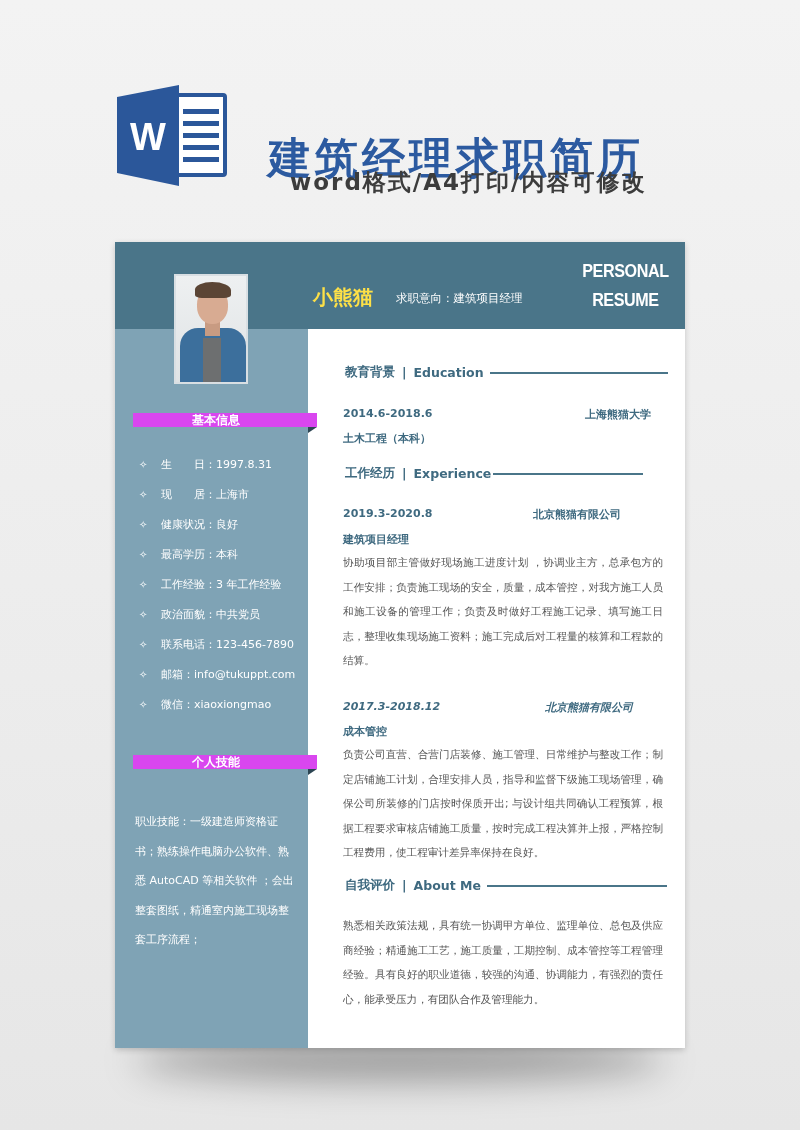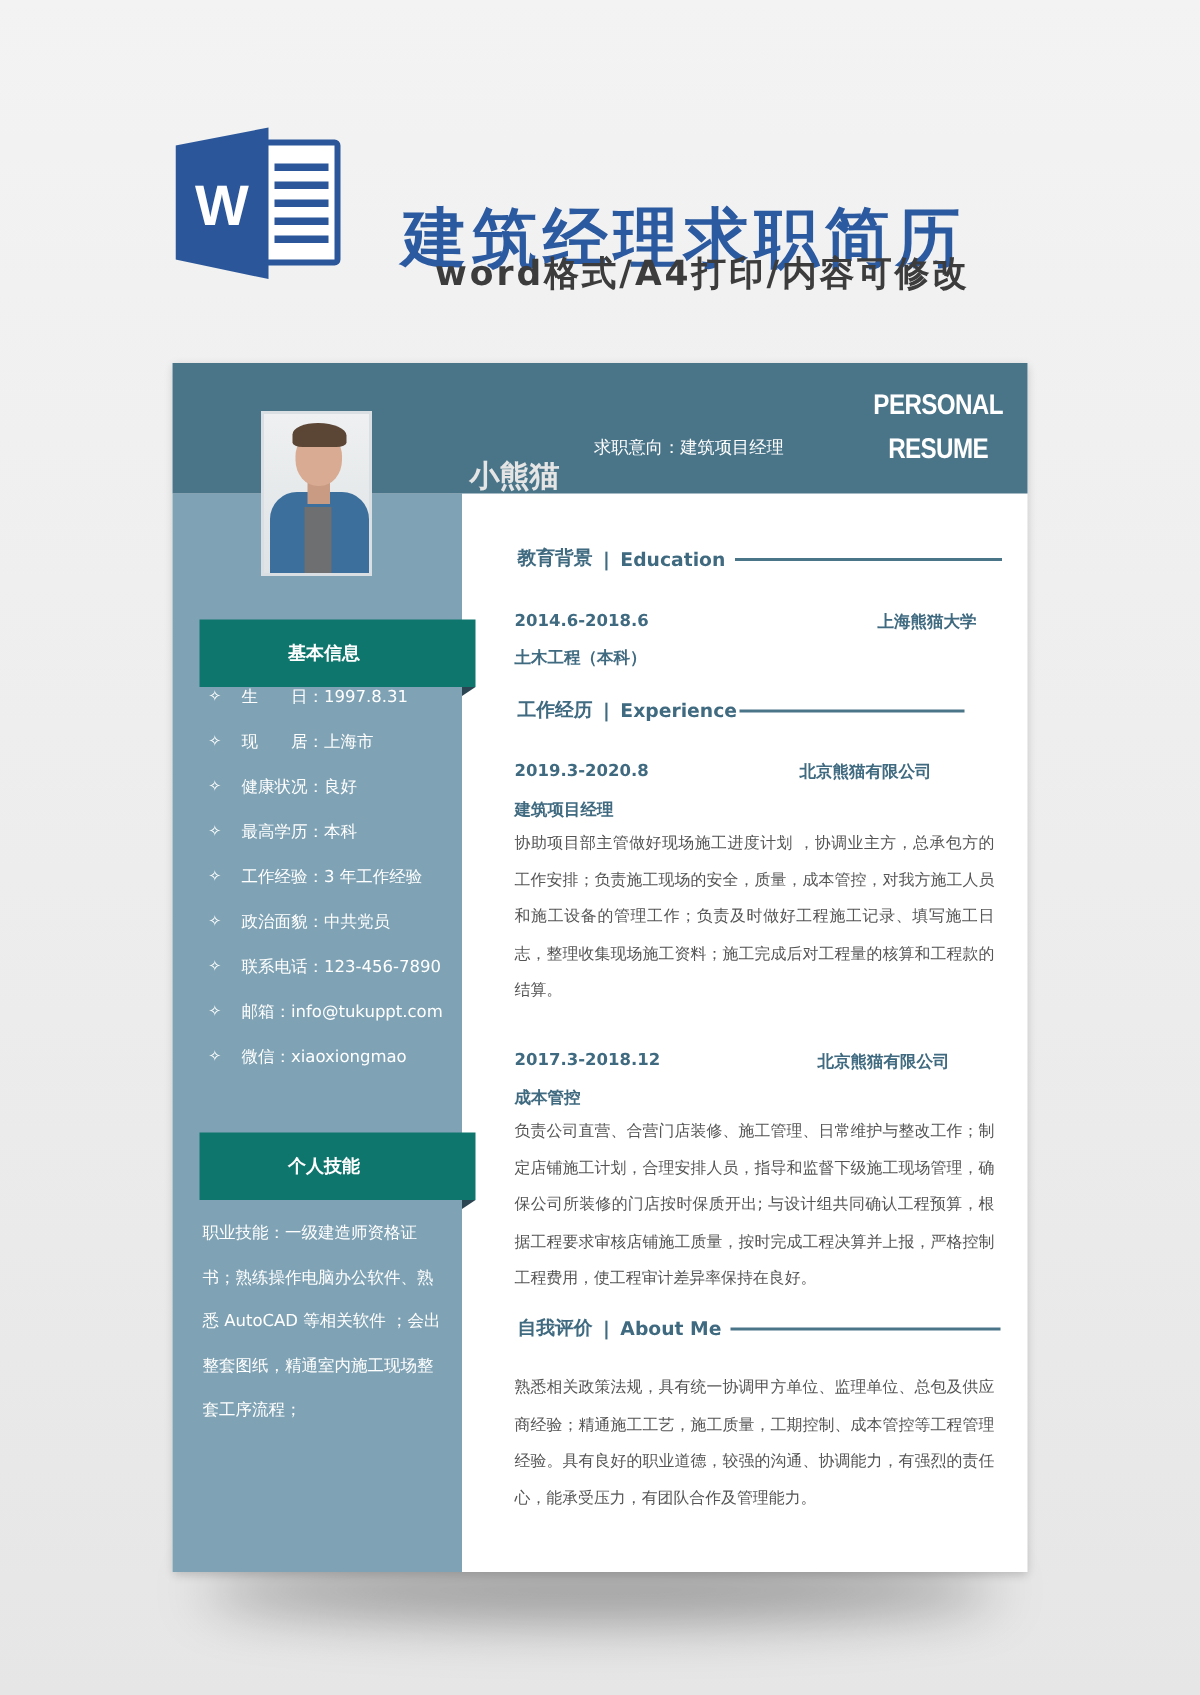--- a/index.html
+++ b/index.html
@@ -47,37 +47,37 @@
   }
   .photo .bg { position:absolute; inset:0; background: linear-gradient(180deg,#eef0f1,#dfe3e5); }
   .photo .body { position:absolute; left:4px; top:52px; width:66px; height:60px; background:#3c6f9c; border-radius: 18px 18px 0 0; }
   .photo .shirt { position:absolute; left:27px; top:62px; width:18px; height:48px; background:#6d6f70; }
   .photo .neck { position:absolute; left:29px; top:42px; width:15px; height:18px; background:#c89b82; }
   .photo .head { position:absolute; left:21px; top:12px; width:31px; height:36px; background:#d8ab92; border-radius: 45% 45% 48% 48%; }
   .photo .hair { position:absolute; left:19px; top:6px; width:36px; height:16px; background:#5b4535; border-radius: 50% 55% 20% 20%; }
 
   .name {
     position: absolute; left: 198px; top: 42px;
-    font-size: 20px; font-weight: bold; color: #e5e5e5; white-space: nowrap; margin-top: 20px;
+    font-size: 20px; font-weight: bold; color: #fde047; white-space: nowrap;
   }
   .intent {
     position: absolute; left: 281px; top: 49px;
     font-size: 11.5px; font-weight: normal; color: #ffffff; white-space: nowrap;
   }
   .personal {
     position: absolute; right: 16px; top: 14px; text-align: center;
     font-family: "Liberation Sans", sans-serif; font-weight: bold;
     font-size: 19px; line-height: 29px; color: #ffffff; letter-spacing: -0.5px;
     transform: scaleX(0.85); transform-origin: right top;
   }
 
   
   .ribbon {
-    position: absolute; left: 18px; width: 184px; height: 45px;
-    background: #0f766e; color: #fff; font-size: 12px; font-weight: bold;
+    position: absolute; left: 18px; width: 184px; height: 14px;
+    background: #d946ef; color: #fff; font-size: 12px; font-weight: bold;
     display: flex; align-items: center; justify-content: center;
     padding-right: 18px; z-index: 2;
   }
   .ribbon::after {
     content: ""; position: absolute; right: 0; bottom: -6px;
     border-top: 6px solid #2c4552; border-right: 9px solid transparent;
   }
   .ribbon-basic { top: 171px; }
   .ribbon-skills { top: 513px; }
 
@@ -106,21 +106,21 @@
   .sec-exp .line { width: 150px; margin-left: 2px; }
   .sec-about { top: 635px; }
   .sec-about .line { width: 180px; }
 
   .row {
     position: absolute; left: 228px; width: 308px; display: flex; justify-content: space-between;
     font-size: 11px; font-weight: bold; color: #3f6a80; white-space: nowrap;
   }
   .row.r1 { top: 165px; }
   .row.r2 { top: 265px; width: 278px; }
-  .row.r3 { top: 458px; width: 290px; }
+  .row.r3 { top: 458px; width: 290px; font-style: italic; }
   .sub {
     position: absolute; left: 228px; font-size: 11px; font-weight: bold; color: #3f6a80; white-space: nowrap;
   }
   .sub.s1 { top: 189px; }
   .sub.s2 { top: 290px; }
   .sub.s3 { top: 482px; }
 
   .para {
     position: absolute; left: 228px; width: 320px;
     font-size: 10.6px; line-height: 24.5px; color: #555555; text-align: justify;

